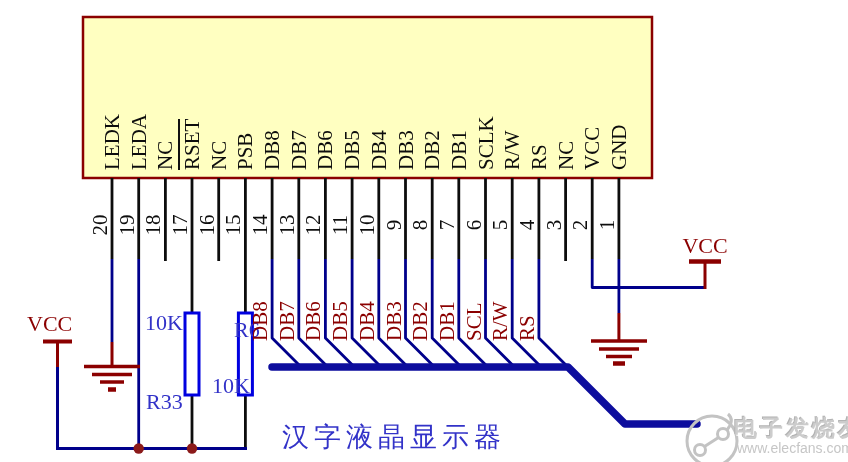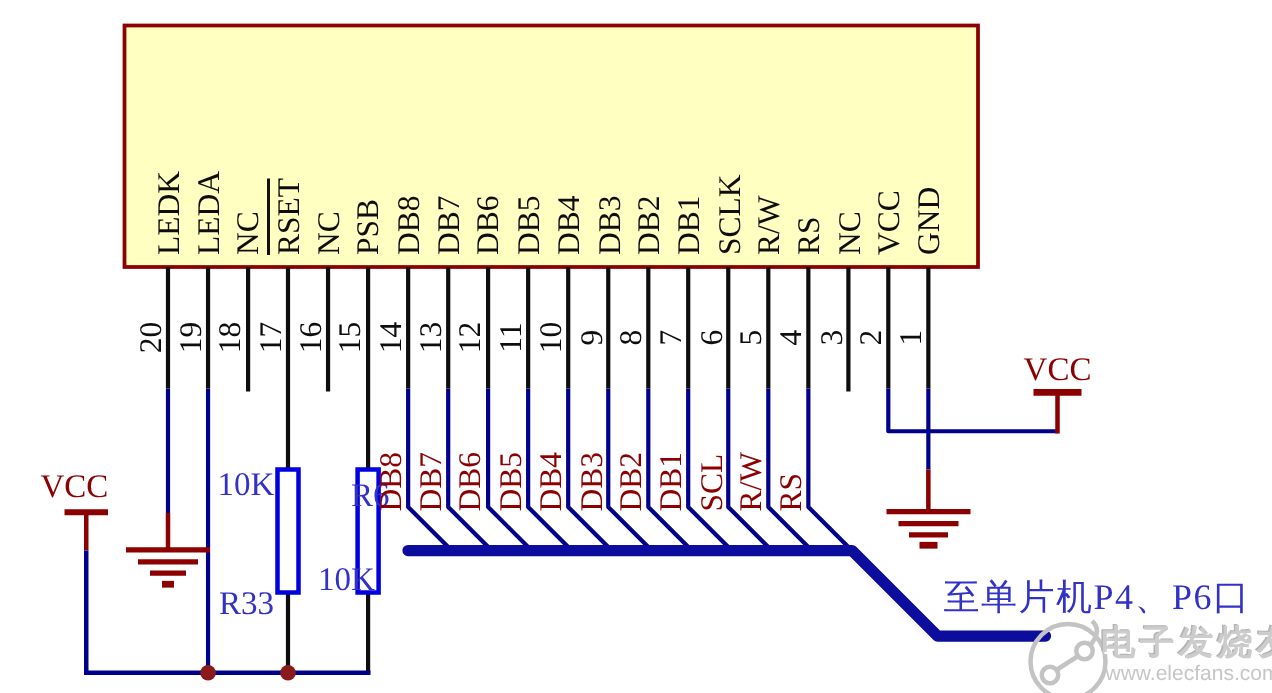--- a/index.html
+++ b/index.html
@@ -136,21 +136,21 @@
   </svg>
 
   <div class="vcc-label" style="left:27px;top:311px;text-align:left;">VCC</div>
   <div class="vcc-label" style="left:681px;top:233px;">VCC</div>
 
   <div class="blue-label" style="left:145px;top:310px;">10K</div>
   <div class="blue-label" style="left:146px;top:389px;">R33</div>
   <div class="blue-label" style="left:210px;top:317px;margin-left:24px;">R6</div>
   <div class="blue-label" style="left:212px;top:373px;">10K</div>
 
-  <div class="caption" id="caption-mcu">至单片机P4、P6口</div>
+  <div class="caption" id="caption-display">汉字液晶显示器</div>
 
   <div class="wm-brand">电子发烧友</div>
   <div class="wm-site">www.elecfans.com</div>
 
   <div id="gen-text">
       <div class="rot num" style="left: 90px; top: 248px;">20</div>
       <div class="rot plabel" style="left: 102px; top: 170px;"><span>LEDK</span></div>
       <div class="rot num" style="left: 116.7px; top: 248px;">19</div>
       <div class="rot plabel" style="left: 128.7px; top: 170px;"><span>LEDA</span></div>
       <div class="rot num" style="left: 143.4px; top: 248px;">18</div>

